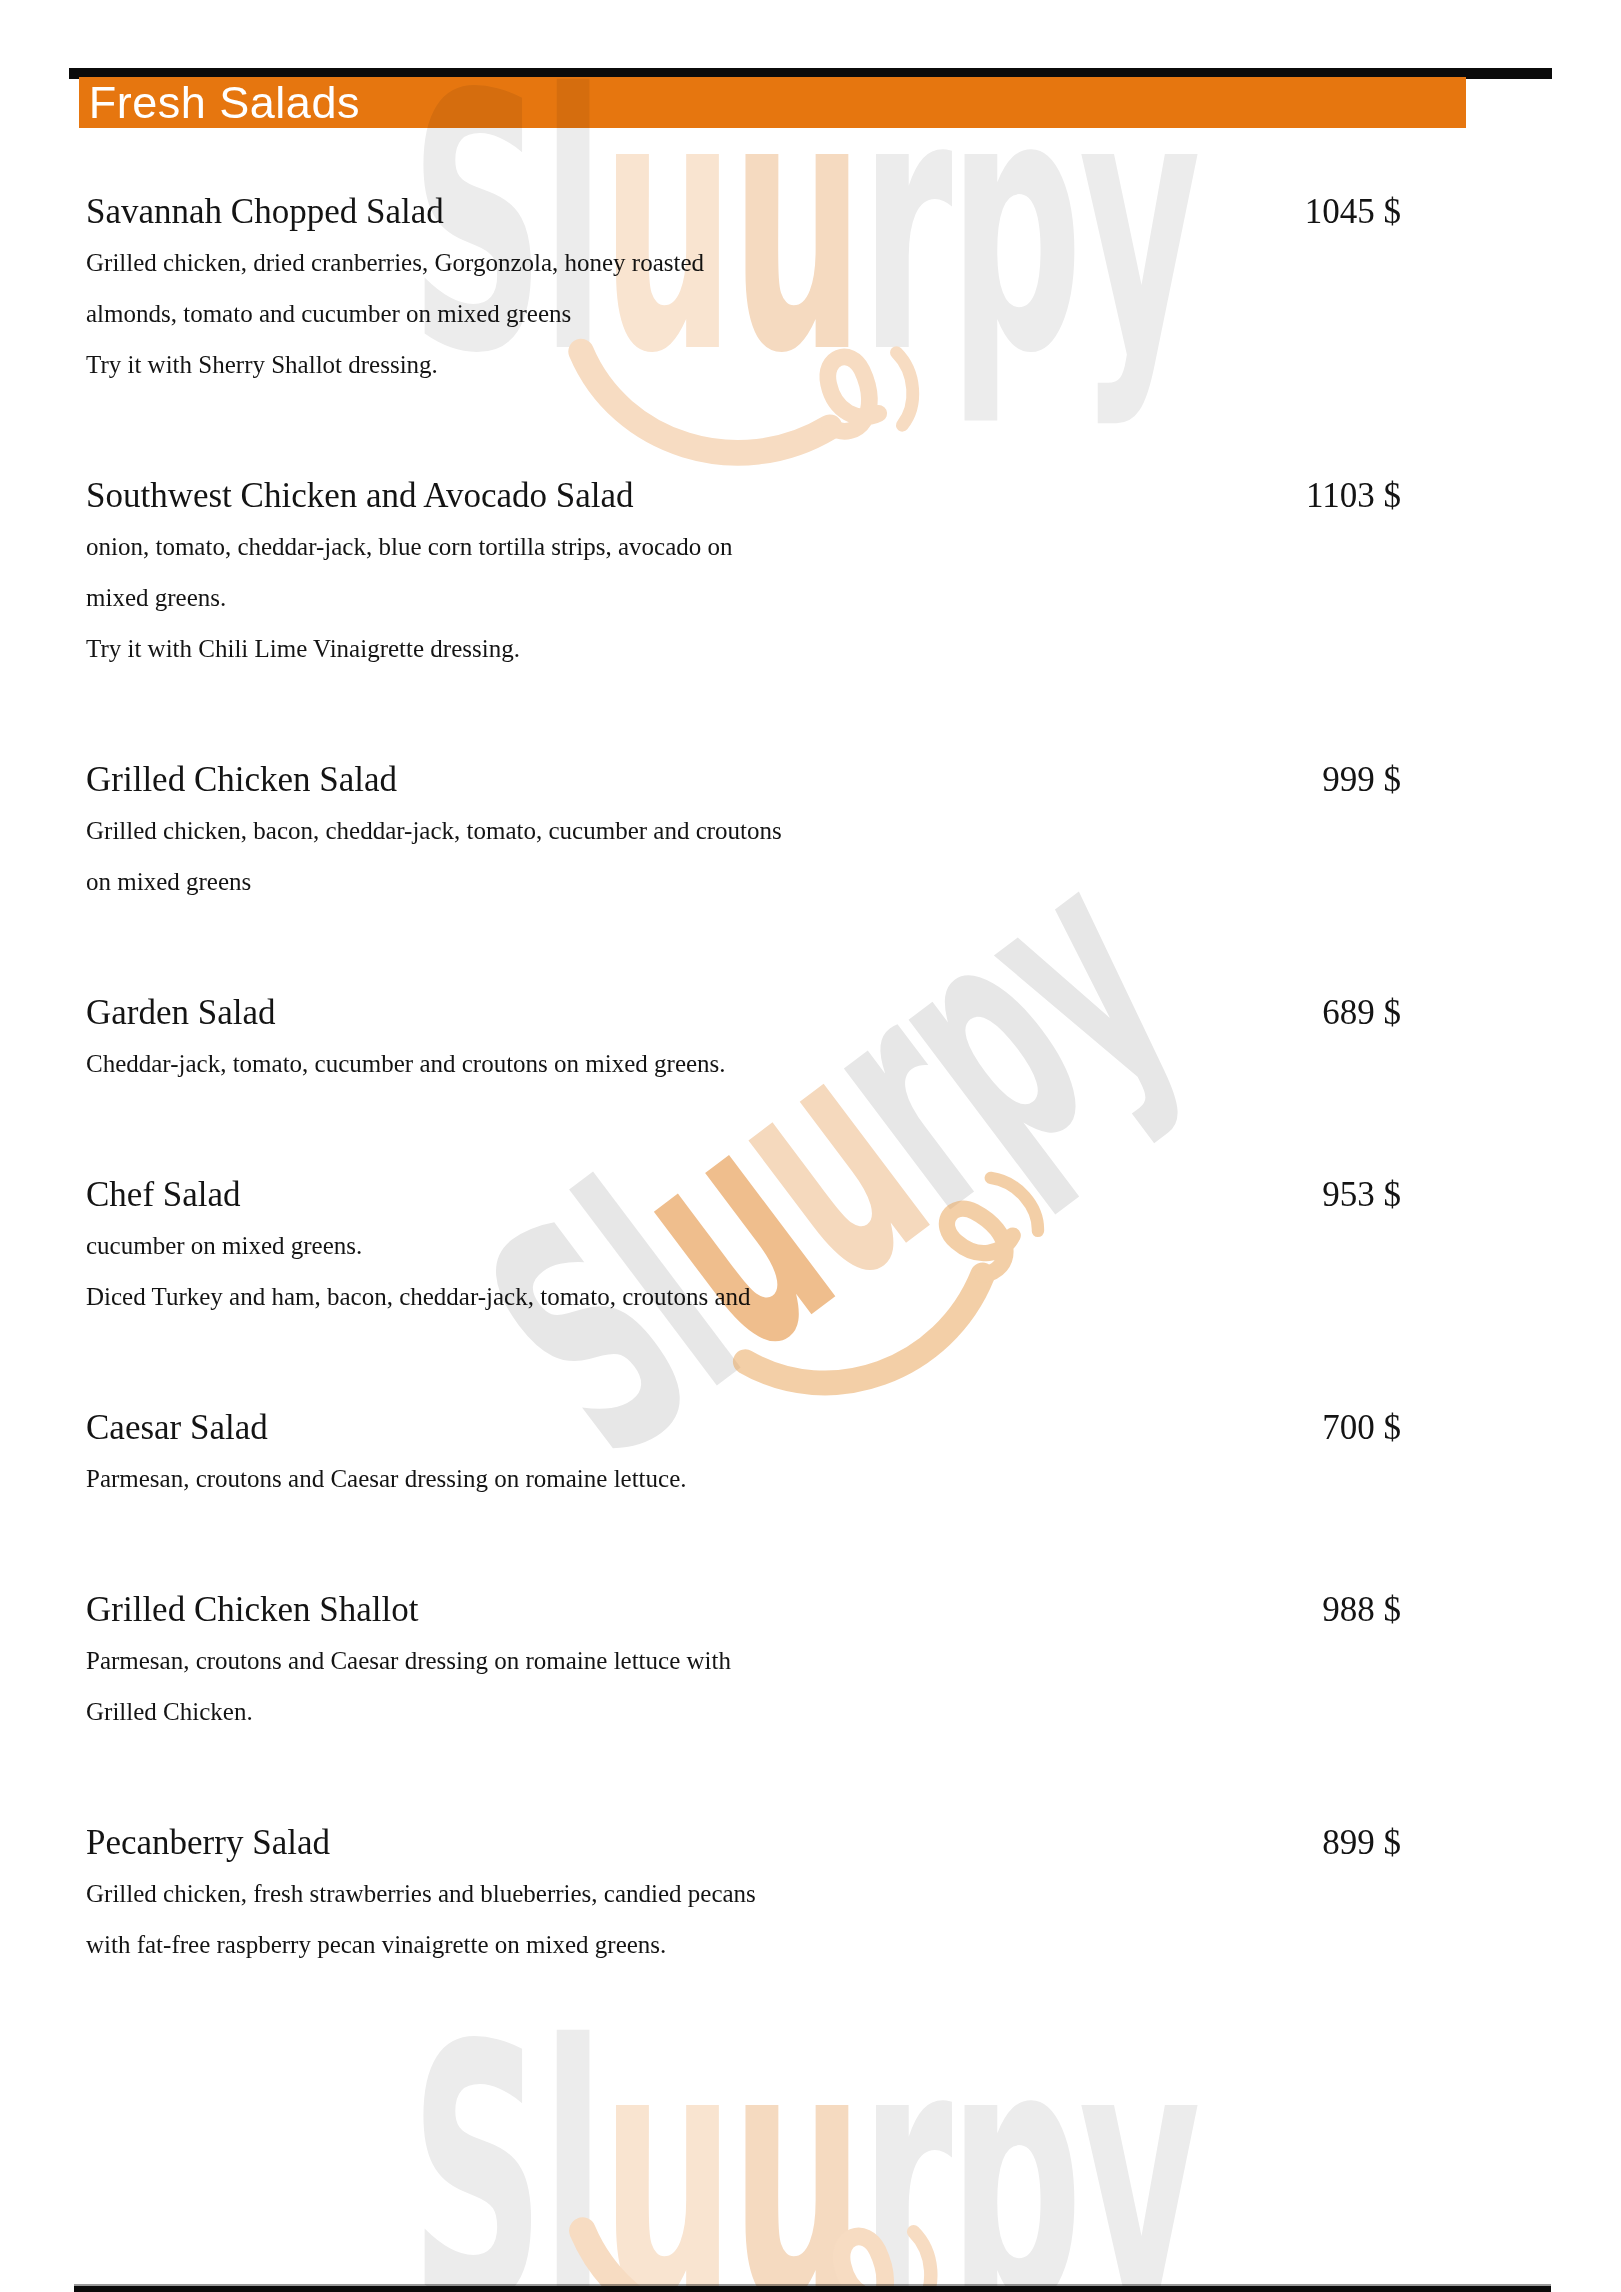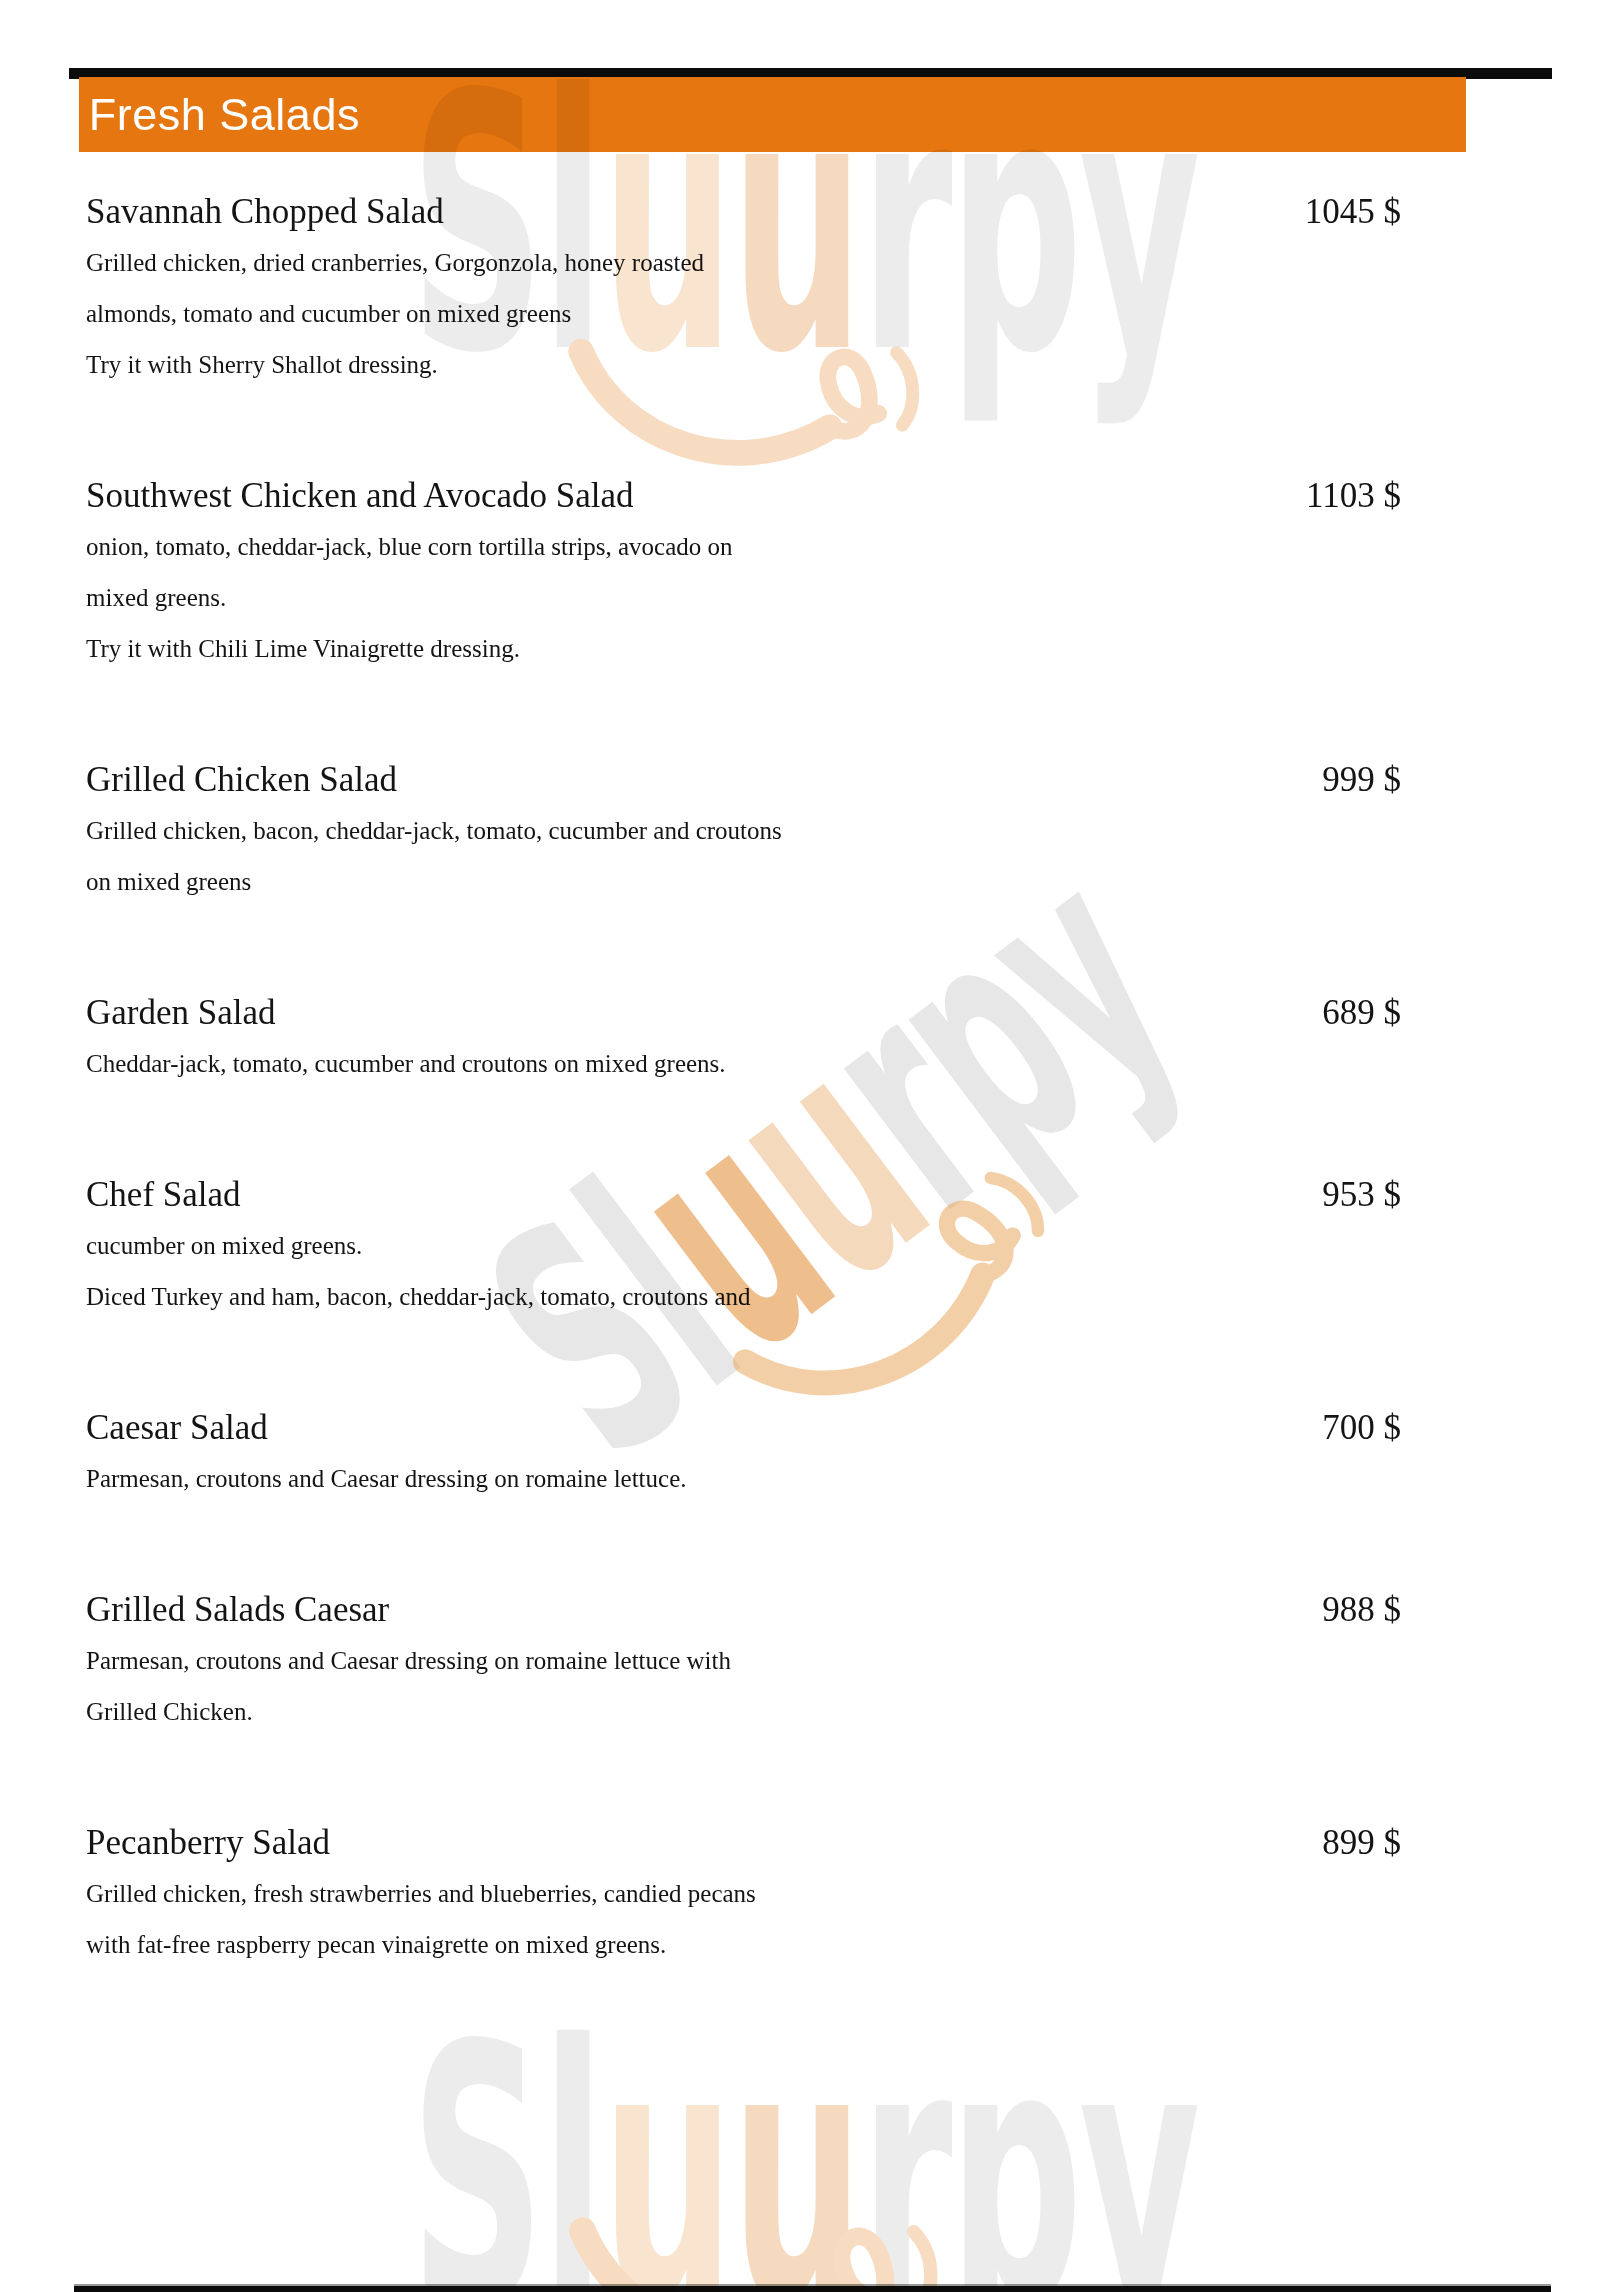--- a/index.html
+++ b/index.html
@@ -24,23 +24,23 @@
     background:#ffffff;
     overflow:hidden;
     font-family:"Liberation Serif", serif;
     color:var(--ink);
   }
   .top-black-bar{
     position:absolute;left:69px;top:68px;width:1483px;height:10.8px;
     background:var(--bar);
   }
   .header-bar{
-    position:absolute;left:79px;top:77px;width:1387px;height:75px;
+    position:absolute;left:79px;top:77px;width:1387px;height:51px;
     background:var(--accent);
-    display:flex;align-items:center;
+    display:flex;align-items:flex-start;
   }
   .header-title{
     font-family:"Liberation Sans", sans-serif;
     font-size:45px;color:#ffffff;padding-left:9.8px;letter-spacing:0.5px;
   }
   .menu-list{
     position:absolute;left:86px;top:186px;width:1315px;
   }
   .menu-item{margin-bottom:80px;}
   .item-row{
@@ -178,21 +178,21 @@
         <span class="item-name">Caesar Salad</span>
         <span class="item-price">700 $</span>
       </div>
       <div class="item-desc">
           <div class="desc-line">Parmesan, croutons and Caesar dressing on romaine lettuce.</div>
         </div>
     </div>
 
     <div class="menu-item">
       <div class="item-row">
-        <span class="item-name">Grilled Salads Caesar</span>
+        <span class="item-name">Grilled Chicken Shallot</span>
         <span class="item-price">988 $</span>
       </div>
       <div class="item-desc">
           <div class="desc-line">Parmesan, croutons and Caesar dressing on romaine lettuce with</div>
           <div class="desc-line">Grilled Chicken.</div>
         </div>
     </div>
 
     <div class="menu-item">
       <div class="item-row">

